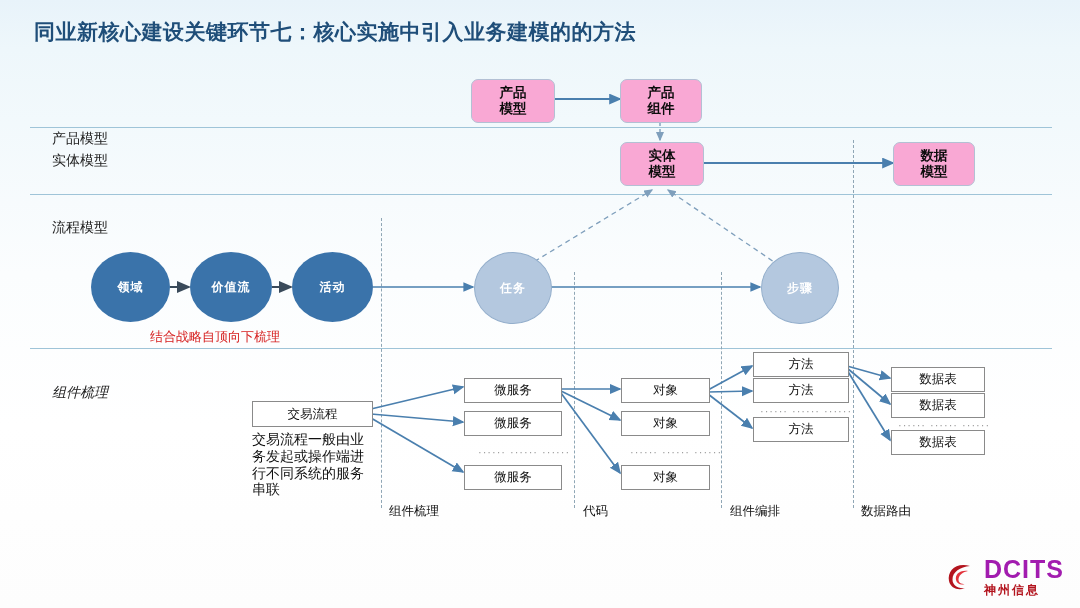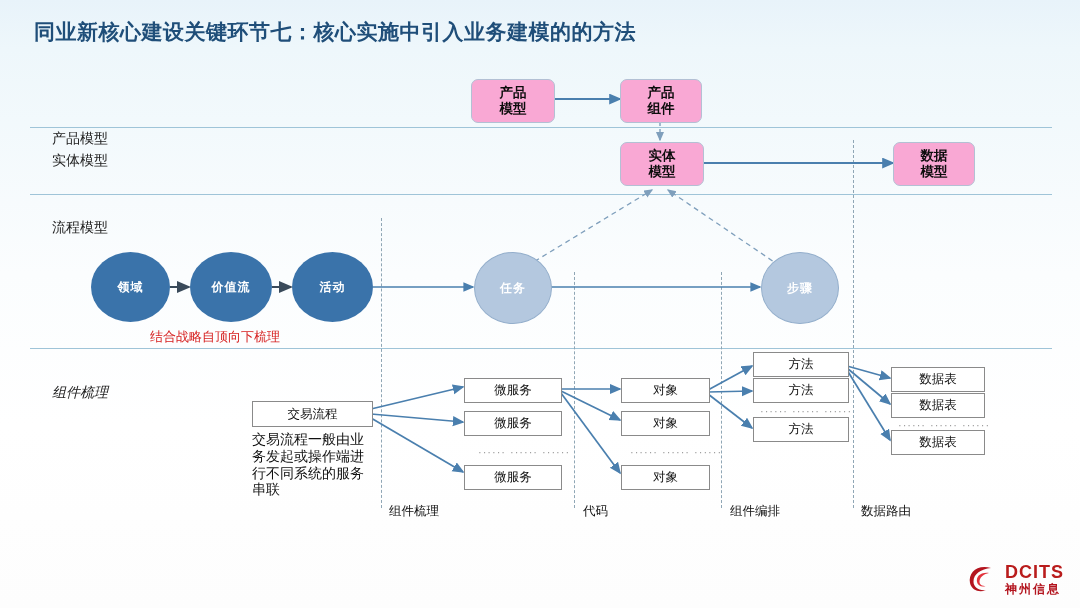--- a/index.html
+++ b/index.html
@@ -71,21 +71,21 @@
     font-size:11px;color:#9a9a9a;letter-spacing:1px;white-space:nowrap;
   }
 
   
   #wires{position:absolute;left:0;top:0;width:1080px;height:608px;pointer-events:none;}
 
   
   #logo{right:16px;bottom:12px;display:flex;align-items:center;gap:6px;}
   #logo .mark{width:34px;height:34px;position:relative;}
   #logo .txt{display:flex;flex-direction:column;line-height:1;}
-  #logo .txt .en{font-size:18px;font-weight:bold;color:#b91c1c;letter-spacing:1px;}
+  #logo .txt .en{font-size:25px;font-weight:bold;color:#a21caf;letter-spacing:1px;}
   #logo .txt .cn{font-size:12px;font-weight:bold;color:#b3141e;letter-spacing:2px;margin-top:2px;}
 </style>
 </head>
 <body>
 
 <div class="stage">
 
   <div class="abs" id="title">同业新核心建设关键环节七：核心实施中引入业务建模的的方法</div>
 
   <div class="abs band-line" style="top:127px;"></div>

